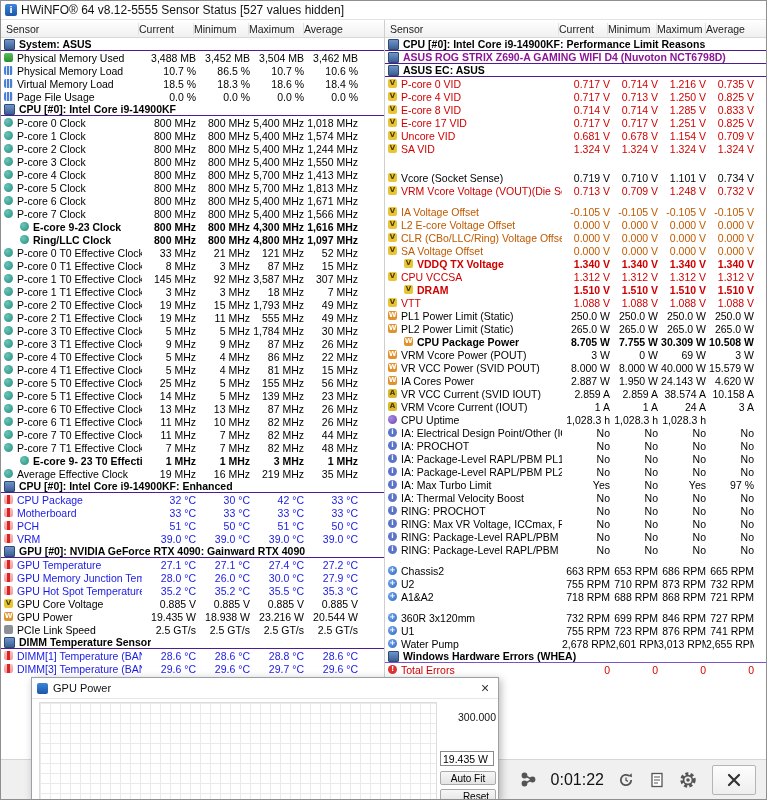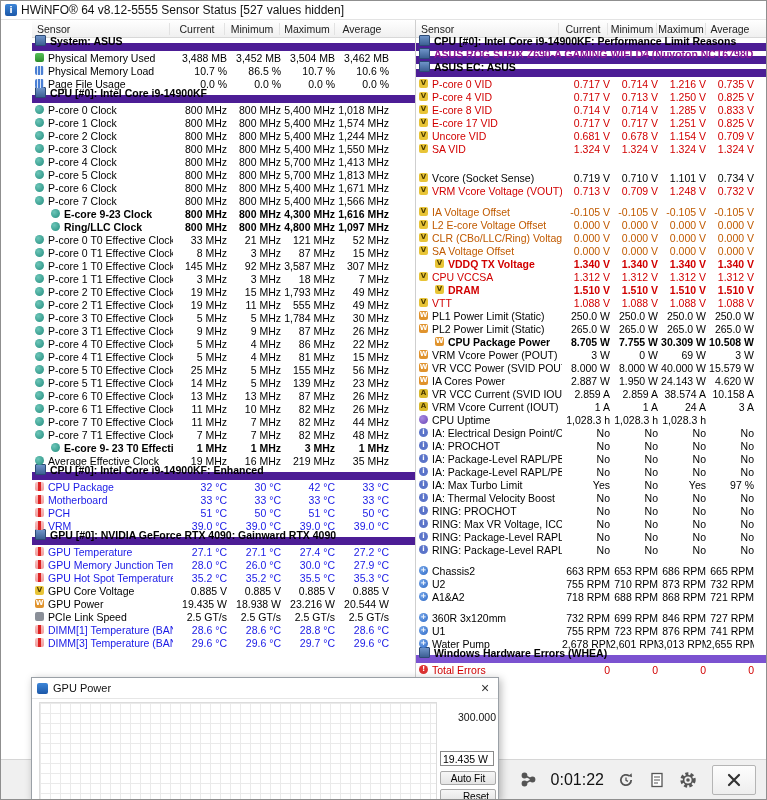--- a/index.html
+++ b/index.html
@@ -4,48 +4,48 @@
 <style>
   html,body{margin:0;padding:0;background:#888;}
   #app{position:relative;width:765px;height:798px;background:#fff;border:1px solid #8f8f8f;
        font-family:"Liberation Sans",sans-serif;overflow:hidden;user-select:none;}
   
   .titlebar{height:18px;display:flex;align-items:center;background:#fff;border-bottom:1px solid #e3e3e3;padding-left:4px;}
   .appicon{display:inline-block;width:12px;height:12px;border-radius:2px;background:linear-gradient(#3d86d8,#1b57a8);
            color:#fff;font:bold 9px/12px "DejaVu Sans",sans-serif;text-align:center;margin-right:4px;}
   .title{font-size:12px;color:#111;white-space:nowrap;text-align:center;}
   
-  .panels{position:absolute;top:19px;left:0;right:0;bottom:40px;display:flex;padding-left:31px;}
+  .panels{position:absolute;top:19px;left:0;right:0;bottom:40px;display:flex;}
   .panel{height:100%;overflow:hidden;background:#fff;}
   .panel.left{width:383px;border-right:1px solid #cfcfcf;}
   .panel.right{flex:1;}
   .colh{display:flex;height:17px;align-items:center;background:linear-gradient(#ffffff,#f0f0f0);
         border-bottom:1px solid #d8d8d8;font-size:10.5px;color:#222;}
   .h-lbl{flex:1 1 auto;padding-left:5px;}
-  .h-val{text-align:center;border-left:1px solid #e2e2e2;}
+  .h-val{text-align:left;border-left:1px solid #e2e2e2;}
   .left .h-val{flex:0 0 54px;}
   .right .h-val{flex:0 0 48px;}
   .left .colh{padding-right:26px;}
   .right .colh{padding-right:12px;}
   .rows{font-size:10.5px;}
   .row,.secrow{display:flex;align-items:center;height:13px;box-sizing:border-box;white-space:nowrap;}
   .left .row,.left .secrow{padding-right:26px;}
   .right .row,.right .secrow{padding-right:12px;}
   .row .lbl{flex:1 1 auto;overflow:hidden;}
   .row .val{text-align:right;overflow:hidden;}
   .left .row .val{flex:0 0 54px;}
   .right .row .val{flex:0 0 48px;}
   .sp{height:8px;}
   .b{font-weight:bold;margin-left:16px;}
   .c-k{color:#000;}
   .c-b{color:#1a1ae6;}
   .c-r{color:#d10000;}
   .c-o{color:#c05a00;}
   
-  .secrow{border-bottom:8px solid #4c1d95;font-weight:bold;color:#000;}
+  .secrow{border-bottom:1px solid #4c1d95;font-weight:bold;color:#000;}
   .secrow.sec-p .stitle{color:#8a1596;}
   .secrow.sec-w{border-bottom-color:#7b52d0;}
   .stitle{overflow:hidden;font-size:10.5px;}
   .sicon{display:inline-block;width:9px;height:9px;background:linear-gradient(#6f94c9,#3c5f93);
          border:1px solid #2c4a75;border-radius:1px;margin:0 4px 0 3px;flex:0 0 9px;}
   
   .ic{display:inline-block;width:9px;height:9px;margin:0 4px 0 3px;border-radius:2px;flex:0 0 9px;
       font:bold 7px/9px "DejaVu Sans",sans-serif;text-align:center;color:#fff;position:relative;}
   .ic-clock{background:radial-gradient(circle at 35% 35%,#6cc5b8,#238d7e);border-radius:50%;}
   .ic-temp{background:linear-gradient(90deg,transparent 3px,#d22 3px,#d22 6px,transparent 6px),
@@ -129,20 +129,28 @@
           <div class="row c-k">
             <span class="ic ic-load"></span>
             <span class="lbl">Physical Memory Load</span>
             <span class="val">10.7 %</span>
             <span class="val">86.5 %</span>
             <span class="val">10.7 %</span>
             <span class="val">10.6 %</span>
           </div>
           <div class="row c-k">
             <span class="ic ic-load"></span>
+            <span class="lbl">Virtual Memory Load</span>
+            <span class="val">18.5 %</span>
+            <span class="val">18.3 %</span>
+            <span class="val">18.6 %</span>
+            <span class="val">18.4 %</span>
+          </div>
+          <div class="row c-k">
+            <span class="ic ic-load"></span>
             <span class="lbl">Page File Usage</span>
             <span class="val">0.0 %</span>
             <span class="val">0.0 %</span>
             <span class="val">0.0 %</span>
             <span class="val">0.0 %</span>
           </div>
           <div class="secrow">
             <span class="sicon"></span>
             <span class="stitle">CPU [#0]: Intel Core i9-14900KF</span>
           </div>
@@ -450,20 +458,24 @@
             <span class="val">23.216 W</span>
             <span class="val">20.544 W</span>
           </div>
           <div class="row c-k">
             <span class="ic ic-link"></span>
             <span class="lbl">PCIe Link Speed</span>
             <span class="val">2.5 GT/s</span>
             <span class="val">2.5 GT/s</span>
             <span class="val">2.5 GT/s</span>
             <span class="val">2.5 GT/s</span>
+          </div>
+          <div class="secrow">
+            <span class="sicon"></span>
+            <span class="stitle">DIMM Temperature Sensor</span>
           </div>
           <div class="row c-b">
             <span class="ic ic-temp"></span>
             <span class="lbl">DIMM[1] Temperature (BANK 0/...</span>
             <span class="val">28.6 °C</span>
             <span class="val">28.6 °C</span>
             <span class="val">28.8 °C</span>
             <span class="val">28.6 °C</span>
           </div>
           <div class="row c-b">

